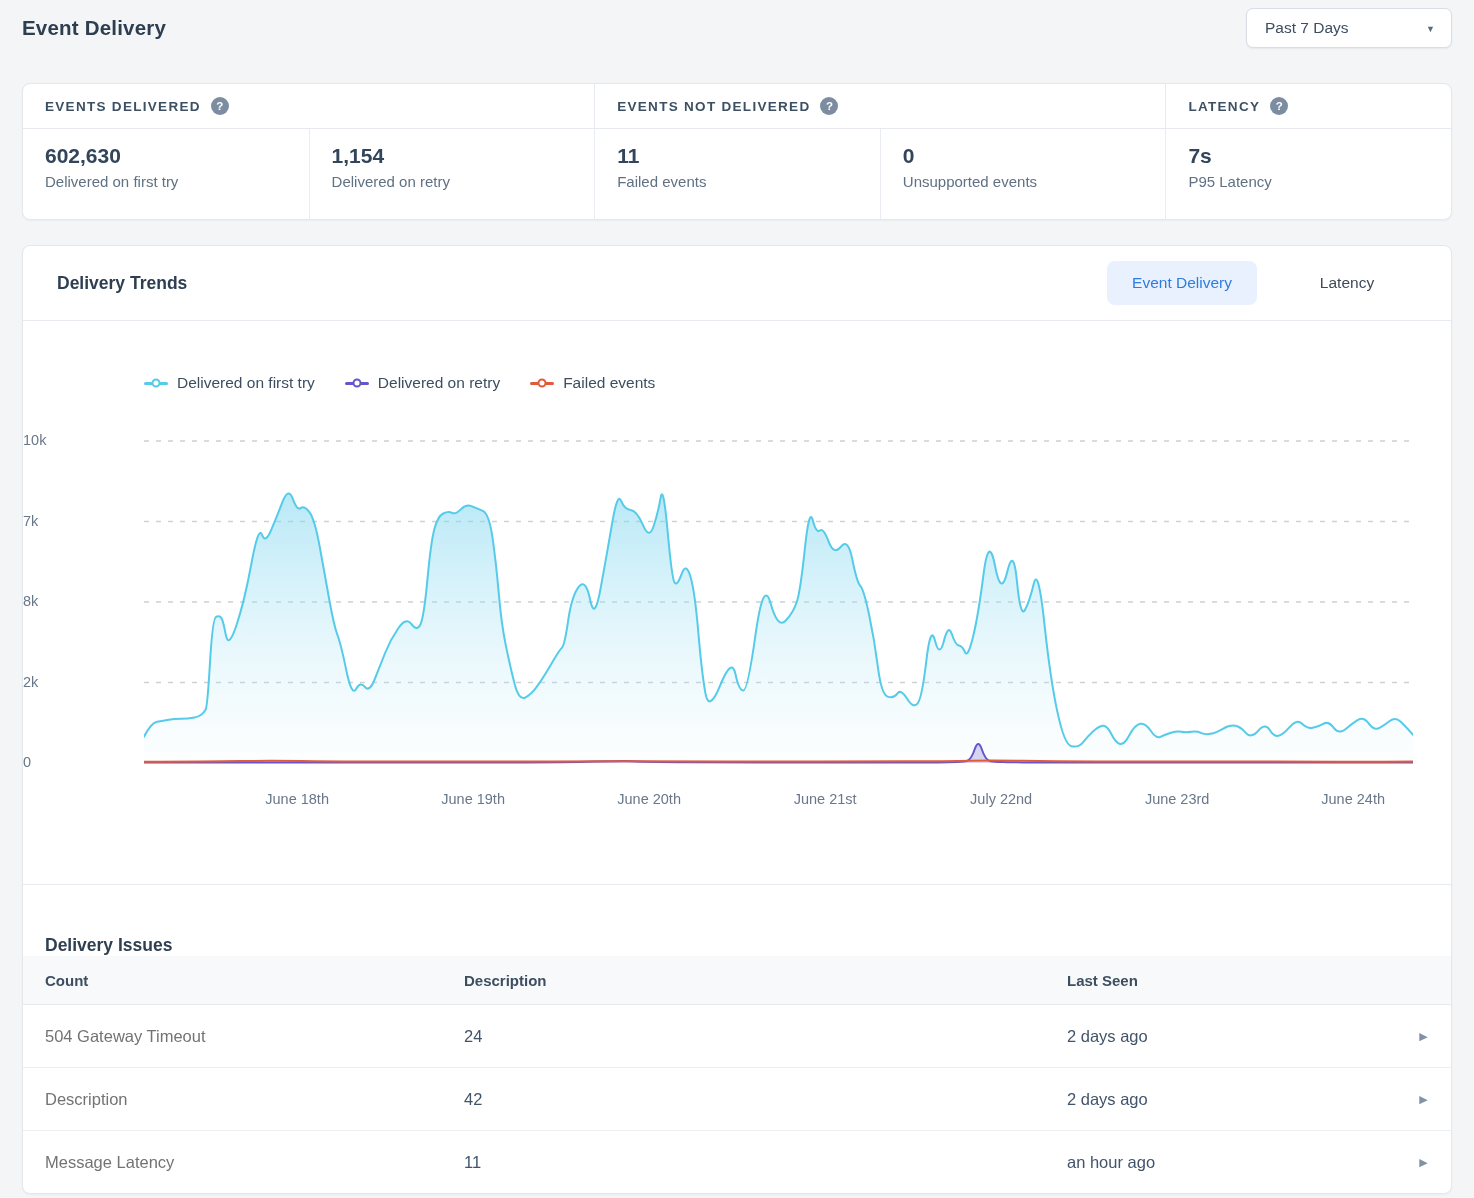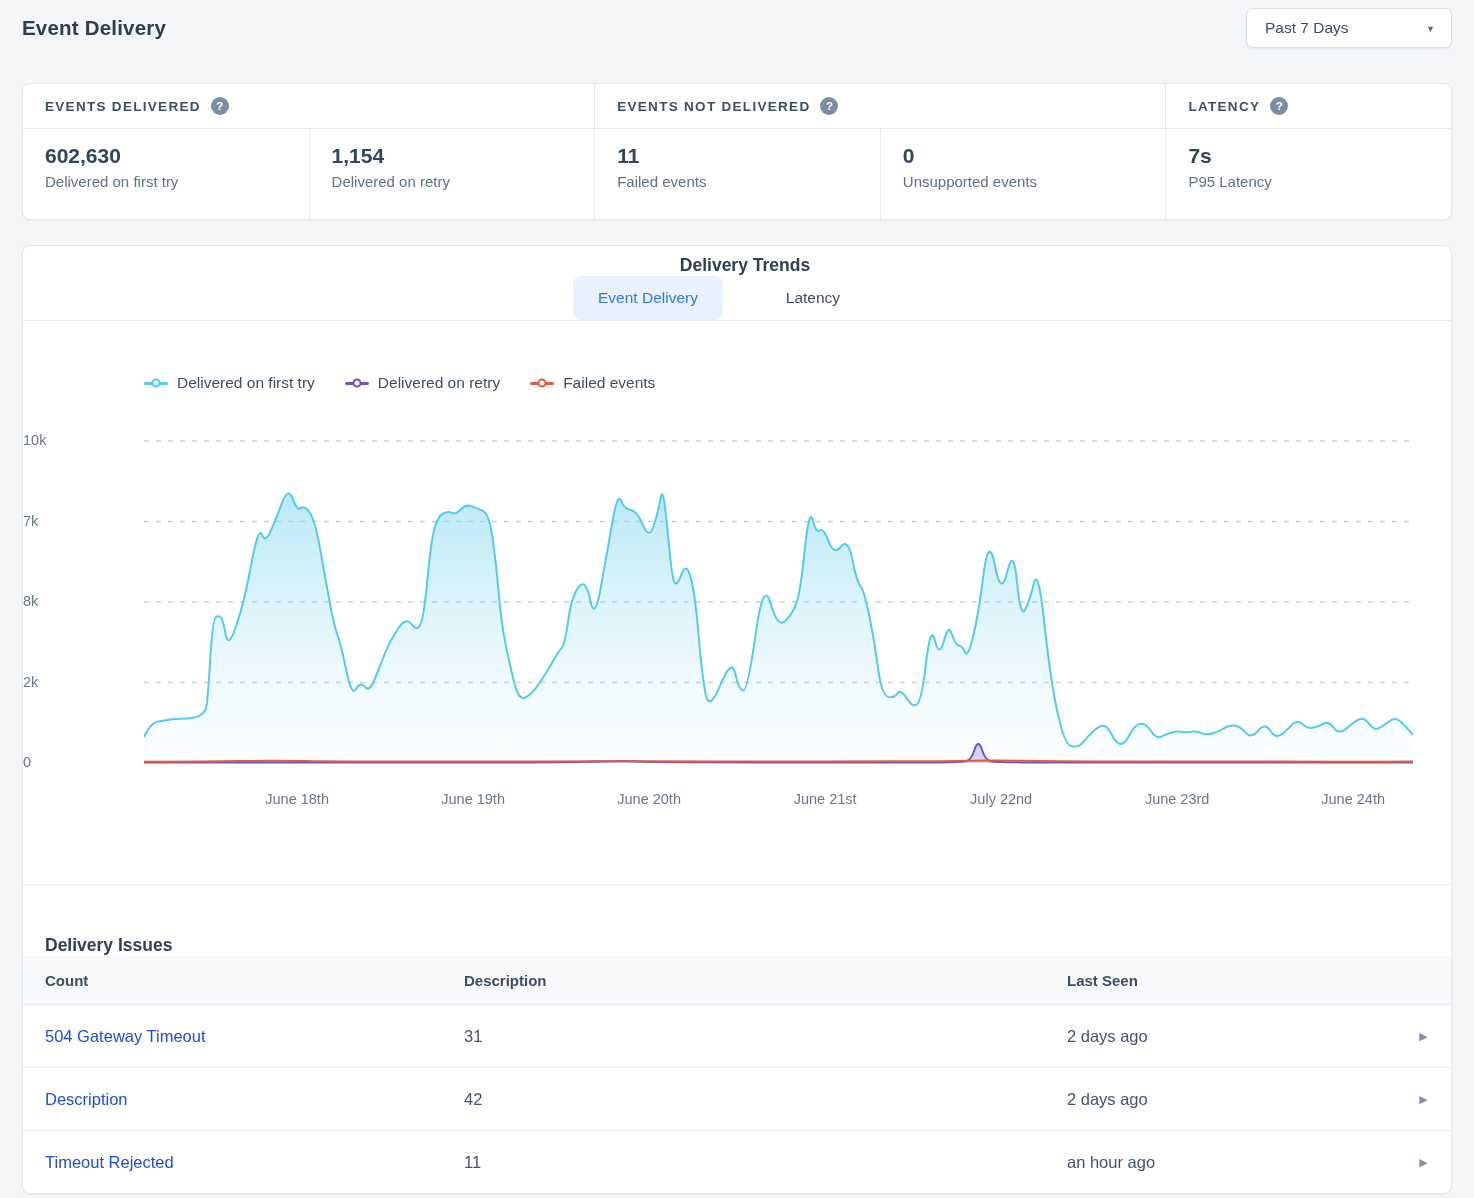--- a/index.html
+++ b/index.html
@@ -43,21 +43,21 @@
     margin-left:10px; cursor:pointer; flex:none;
   }
   .stats-body { display:grid; grid-template-columns:repeat(5,1fr); height:91px; }
   .stats-cell { padding:15px 0 0 22px; }
   .stats-cell + .stats-cell { border-left:1px solid #e9edf1; }
   .stat-value { font-size:21px; font-weight:700; color:#32455a; margin-bottom:5px; }
   .stat-label { font-size:15px; color:#5f7183; }
 
   
   .trends-card { margin-top:25px; }
-  .trends-header { height:75px; display:flex; align-items:center; justify-content:flex-end; padding:0 0 0 16px; border-bottom:1px solid #e7ebef;flex-direction:column; }
+  .trends-header { height:75px; display:flex; align-items:center; justify-content:space-between; padding:0 0 0 34px; border-bottom:1px solid #e7ebef; }
   .trends-title, .issues-title { font-size:17.5px; font-weight:700; color:#2e3f51; }
   .tabs { display:flex; align-items:center; margin-right:14px; }
   .tab { font-size:15.5px; color:#3e4a5b; padding:13px 25px; border-radius:8px; cursor:pointer; white-space:nowrap; }
   .tab.inactive { width:180px; text-align:center; }
   .tab.active { background:#e8f1fd; color:#2e7cdf; font-weight:500; }
 
   
   .chart-section { position:relative; height:564px; border-bottom:1px solid #e7ebef; }
   .legend { position:absolute; top:53px; left:121px; display:flex; gap:30px; }
   .legend-item { display:flex; align-items:center; gap:9px; cursor:pointer; }
@@ -68,21 +68,21 @@
   .x-axis-label { position:absolute; top:470px; transform:translateX(-50%); font-size:14.5px; color:#697789; white-space:nowrap; }
   #trend-svg { position:absolute; left:121px; top:118px; }
 
   
   .issues-heading { height:71px; display:flex; align-items:flex-end; padding-left:22px; }
   .issues-thead { height:49px; background:#f7f9fa; border-bottom:1px solid #e6eaee; display:grid; grid-template-columns:419px 603px 1fr 55px; align-items:center; padding-left:22px; }
   .th { font-size:15px; font-weight:700; color:#3d4e60; }
   .issues-rows { height:188px; display:flex; flex-direction:column; }
   .issues-row { flex:1; display:grid; grid-template-columns:419px 603px 1fr 55px; align-items:center; padding-left:22px; border-bottom:1px solid #eceff2; cursor:pointer; }
   .issues-row:last-child { border-bottom:none; }
-  .issue-link { font-size:16.5px; color:#1d4ed8; text-decoration:none; }
+  .issue-link { font-size:16.5px; color:#737373; text-decoration:none; }
   .issue-count, .issue-seen { font-size:16.5px; color:#42546a; }
   .row-chevron { font-size:11px; color:#8292a5; text-align:center; }
 </style>
 </head>
 <body>
 
 <div class="page">
 
   <div class="page-header">
     <h1 class="page-title">Event Delivery</h1>
@@ -204,32 +204,32 @@
     <div class="issues-thead">
       <div class="th">Count</div>
       <div class="th">Description</div>
       <div class="th">Last Seen</div>
       <div></div>
     </div>
 
     <div class="issues-rows">
       <div class="issues-row">
         <div><a class="issue-link" href="#">504 Gateway Timeout</a></div>
-        <div class="issue-count">31</div>
+        <div class="issue-count">24</div>
         <div class="issue-seen">2 days ago</div>
         <div class="row-chevron">▶</div>
       </div>
       <div class="issues-row">
         <div><a class="issue-link" href="#">Description</a></div>
         <div class="issue-count">42</div>
         <div class="issue-seen">2 days ago</div>
         <div class="row-chevron">▶</div>
       </div>
       <div class="issues-row">
-        <div><a class="issue-link" href="#">Timeout Rejected</a></div>
+        <div><a class="issue-link" href="#">Message Latency</a></div>
         <div class="issue-count">11</div>
         <div class="issue-seen">an hour ago</div>
         <div class="row-chevron">▶</div>
       </div>
     </div>
 
   </div>
 </div>
 
 </body></html>

